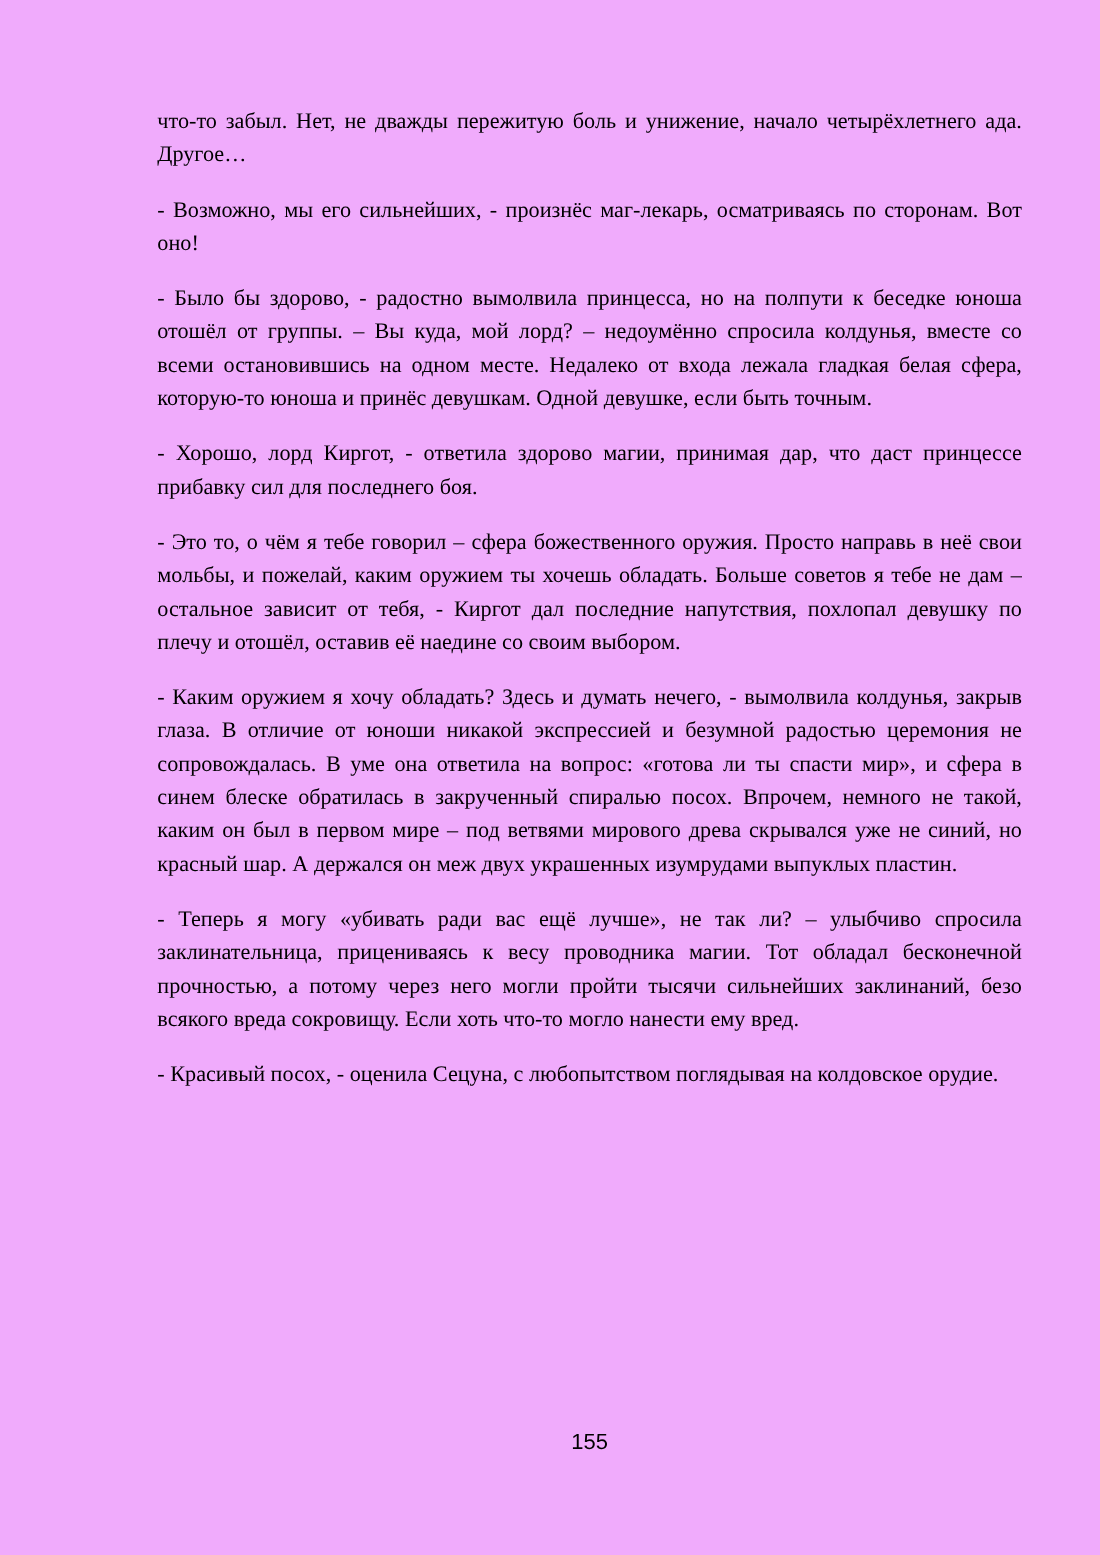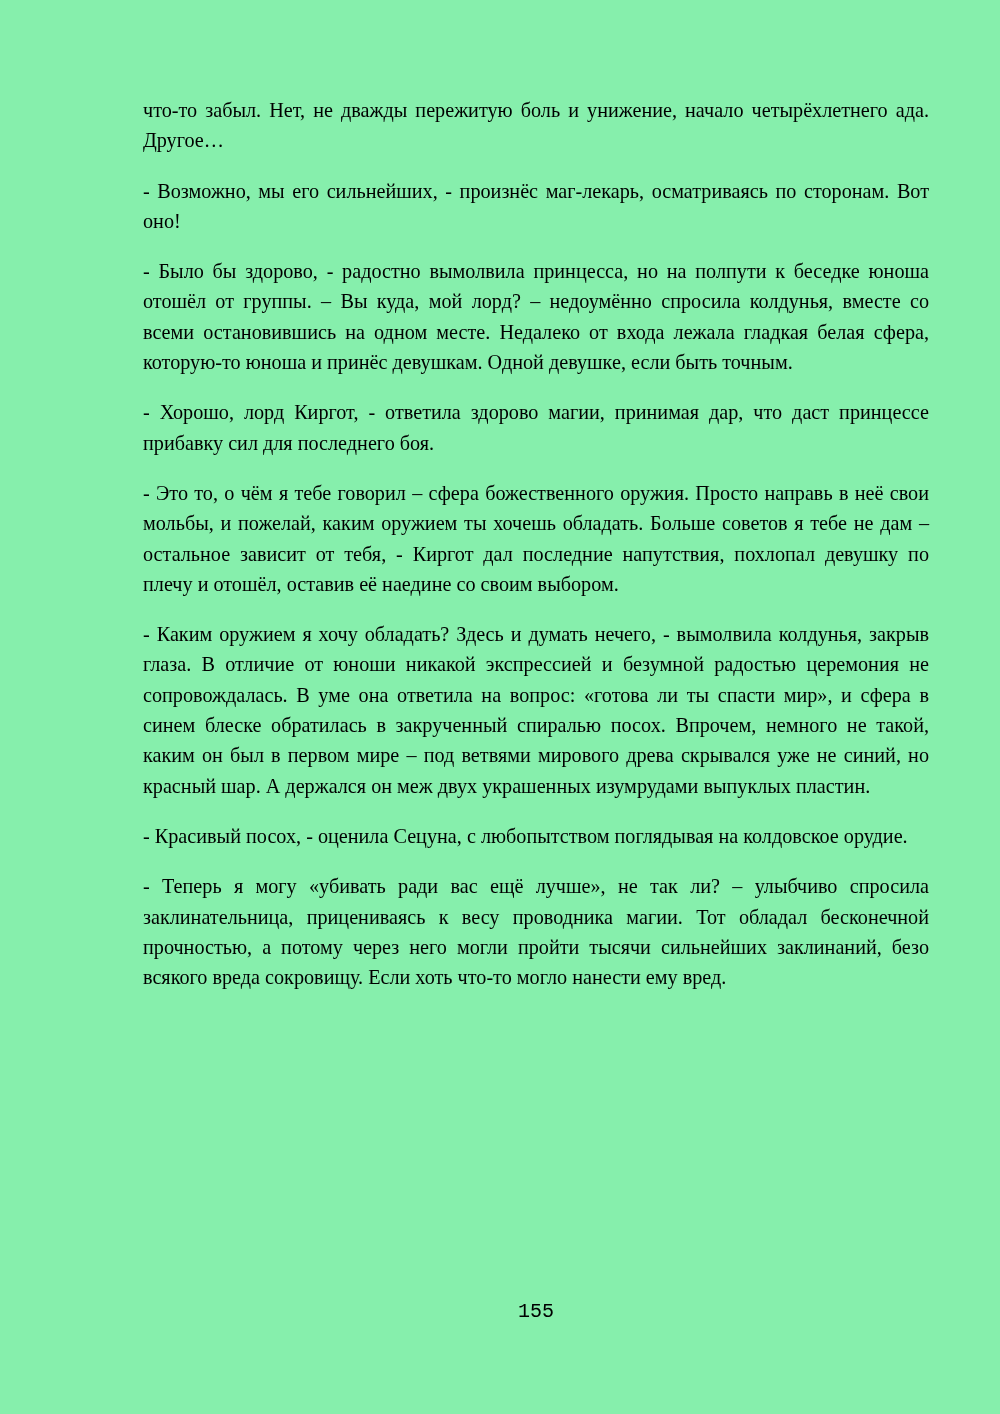--- a/index.html
+++ b/index.html
@@ -4,21 +4,21 @@
 <style>
   html, body {
     margin: 0;
     padding: 0;
     background: #ffffff;
   }
   .page {
     position: relative;
     width: 1000px;
     height: 1414px;
-    background: #86efac;
+    background: #f0abfc;
     overflow: hidden;
   }
   .text-block {
     position: absolute;
     left: 143px;
     top: 95px;
     width: 786px;
   }
   .text-block p {
     margin: 0 0 20px 0;
@@ -28,33 +28,33 @@
     color: #000000;
     text-align: justify;
     text-justify: inter-word;
   }
   .page-number {
     position: absolute;
     left: 143px;
     top: 1300px;
     width: 786px;
     text-align: center;
-    font-family: Liberation Mono, monospace;
+    font-family: Liberation Sans, sans-serif;
     font-size: 20px;
     color: #000000;
   }
 </style>
 </head>
 <body>
 
 <div class="page">
   <div class="text-block">
     <p>что-то забыл. Нет, не дважды пережитую боль и унижение, начало четырёхлетнего ада. Другое…</p>
     <p>- Возможно, мы его сильнейших, - произнёс маг-лекарь, осматриваясь по сторонам. Вот оно!</p>
     <p>- Было бы здорово, - радостно вымолвила принцесса, но на полпути к беседке юноша отошёл от группы. – Вы куда, мой лорд? – недоумённо спросила колдунья, вместе со всеми остановившись на одном месте. Недалеко от входа лежала гладкая белая сфера, которую-то юноша и принёс девушкам. Одной девушке, если быть точным.</p>
     <p>- Хорошо, лорд Киргот, - ответила здорово магии, принимая дар, что даст принцессе прибавку сил для последнего боя.</p>
     <p>- Это то, о чём я тебе говорил – сфера божественного оружия. Просто направь в неё свои мольбы, и пожелай, каким оружием ты хочешь обладать. Больше советов я тебе не дам – остальное зависит от тебя, - Киргот дал последние напутствия, похлопал девушку по плечу и отошёл, оставив её наедине со своим выбором.</p>
     <p>- Каким оружием я хочу обладать? Здесь и думать нечего, - вымолвила колдунья, закрыв глаза. В отличие от юноши никакой экспрессией и безумной радостью церемония не сопровождалась. В уме она ответила на вопрос: «готова ли ты спасти мир», и сфера в синем блеске обратилась в закрученный спиралью посох. Впрочем, немного не такой, каким он был в первом мире – под ветвями мирового древа скрывался уже не синий, но красный шар. А держался он меж двух украшенных изумрудами выпуклых пластин.</p>
+    <p>- Теперь я могу «убивать ради вас ещё лучше», не так ли? – улыбчиво спросила заклинательница, прицениваясь к весу проводника магии. Тот обладал бесконечной прочностью, а потому через него могли пройти тысячи сильнейших заклинаний, безо всякого вреда сокровищу. Если хоть что-то могло нанести ему вред.</p>
     <p>- Красивый посох, - оценила Сецуна, с любопытством поглядывая на колдовское орудие.</p>
-    <p>- Теперь я могу «убивать ради вас ещё лучше», не так ли? – улыбчиво спросила заклинательница, прицениваясь к весу проводника магии. Тот обладал бесконечной прочностью, а потому через него могли пройти тысячи сильнейших заклинаний, безо всякого вреда сокровищу. Если хоть что-то могло нанести ему вред.</p>
   </div>
   <div class="page-number">155</div>
 </div>
 
 </body></html>

